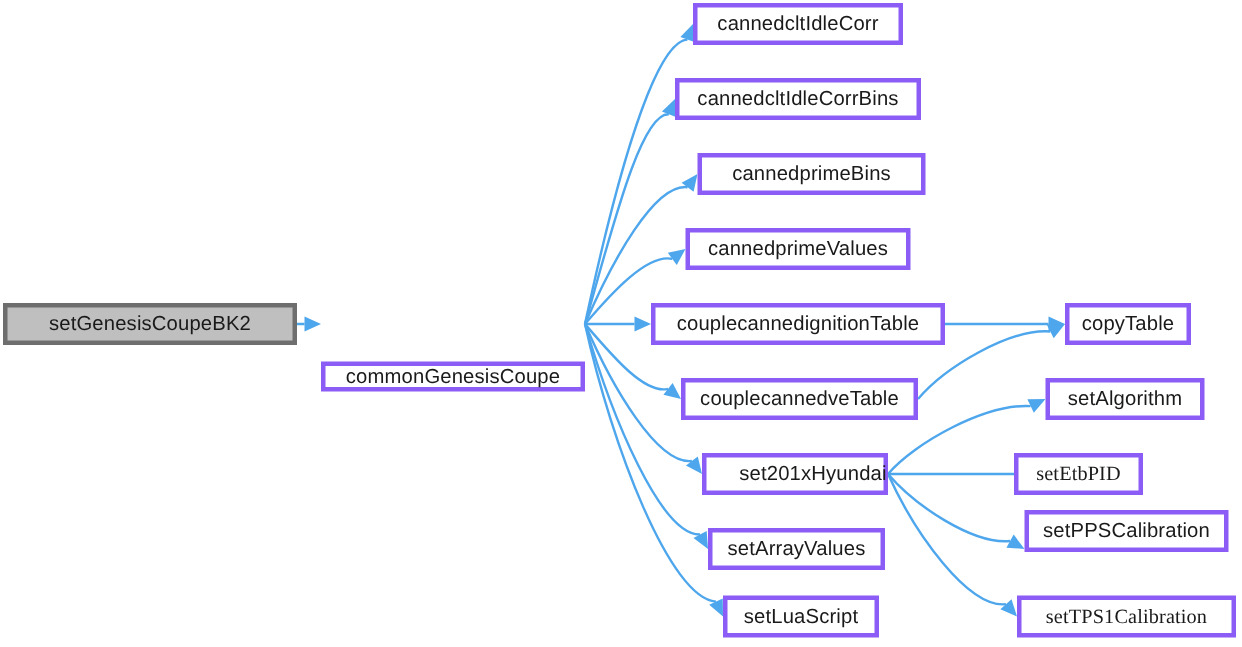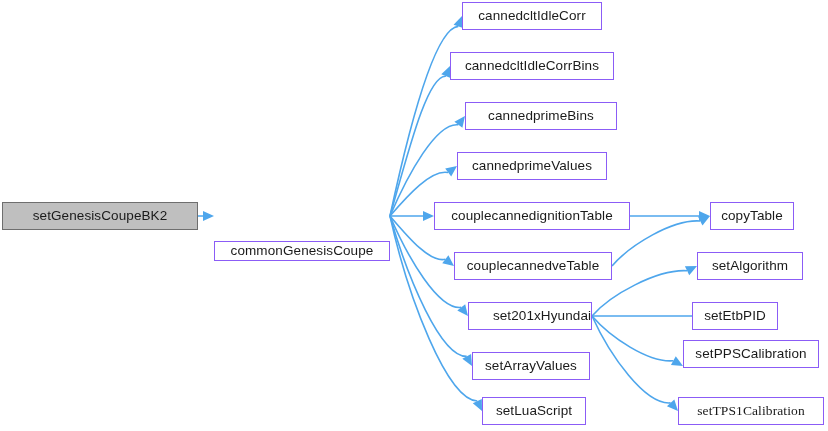--- a/index.html
+++ b/index.html
@@ -29,21 +29,21 @@
     stroke: #4ea6ec;
     stroke-width: 1.6;
   }
   .edge-head {
     fill: #4ea6ec;
     stroke: none;
   }
   .node-box {
     position: absolute;
     box-sizing: border-box;
-    border: 1px solid #8b5cf6;
+    border: 3px solid #8b5cf6;
     background: #ffffff;
     color: #1a1a1a;
     font-size: 13.5px;
     line-height: 1;
     display: flex;
     align-items: center;
     justify-content: center;
     white-space: nowrap;
     letter-spacing: 0.1px;
   }
@@ -159,21 +159,21 @@
       </div>
       <div class="node-box" style="left: 482px; top: 397px; width: 104px; height: 28px;">
         <span class="node-label">setLuaScript</span>
       </div>
       <div class="node-box" style="left: 710px; top: 202px; width: 84px; height: 28px;">
         <span class="node-label">copyTable</span>
       </div>
       <div class="node-box" style="left: 697px; top: 252px; width: 106px; height: 28px;">
         <span class="node-label">setAlgorithm</span>
       </div>
-      <div class="node-box" style="left: 692px; top: 302px; width: 86px; height: 28px;">
+      <div class="node-box" style="left: 676px; top: 302px; width: 86px; height: 28px; font-family: Liberation Serif, serif;">
         <span class="node-label">setEtbPID</span>
       </div>
       <div class="node-box" style="left: 683px; top: 340px; width: 136px; height: 28px; text-align: right;">
         <span class="node-label">setPPSCalibration</span>
       </div>
       <div class="node-box" style="left: 678px; top: 397px; width: 146px; height: 28px; font-family: Liberation Serif, serif;">
         <span class="node-label">setTPS1Calibration</span>
       </div>
     </div>
 </div>

